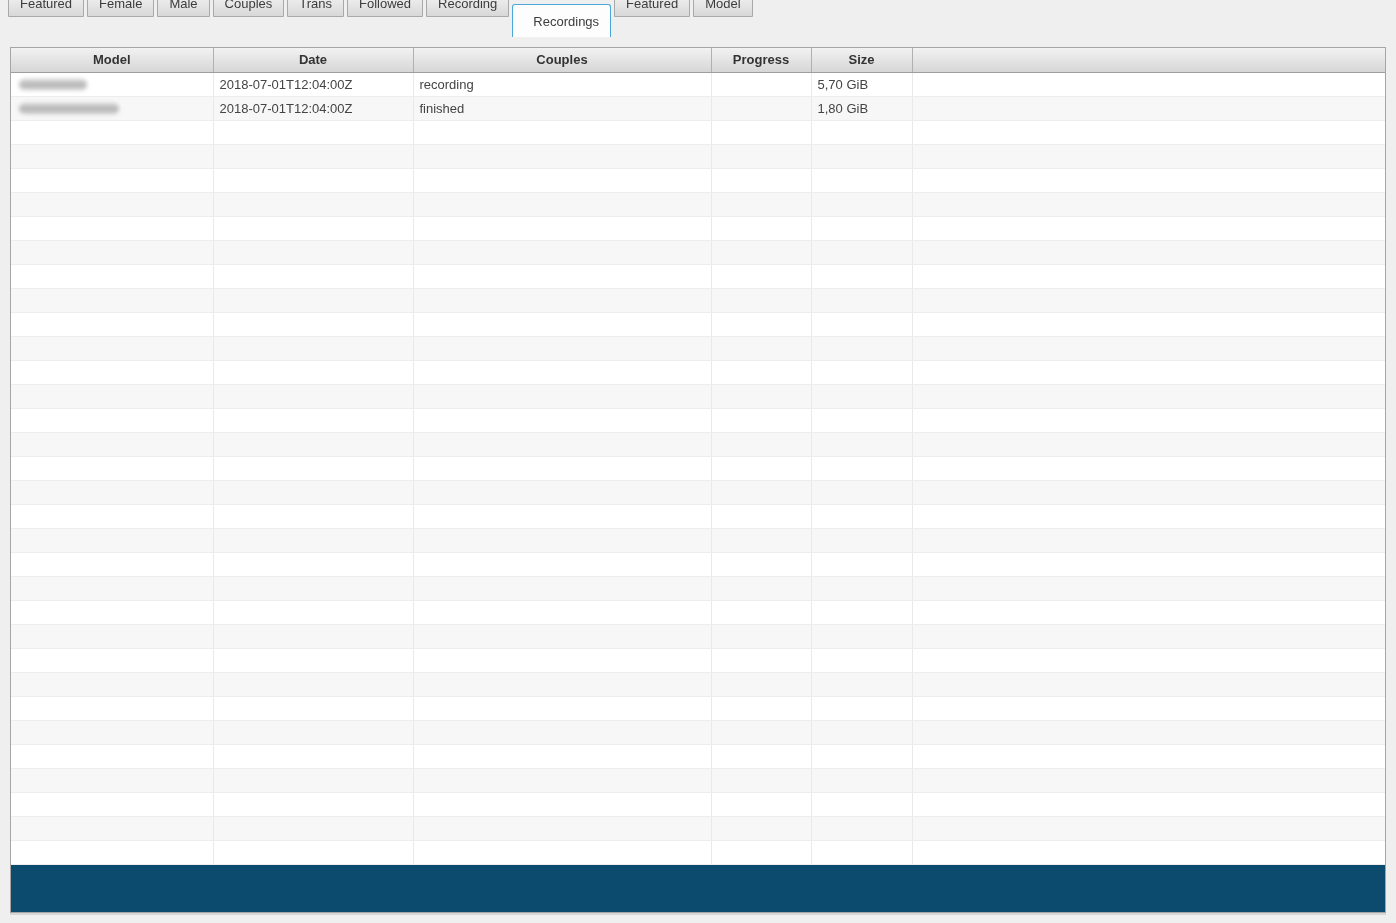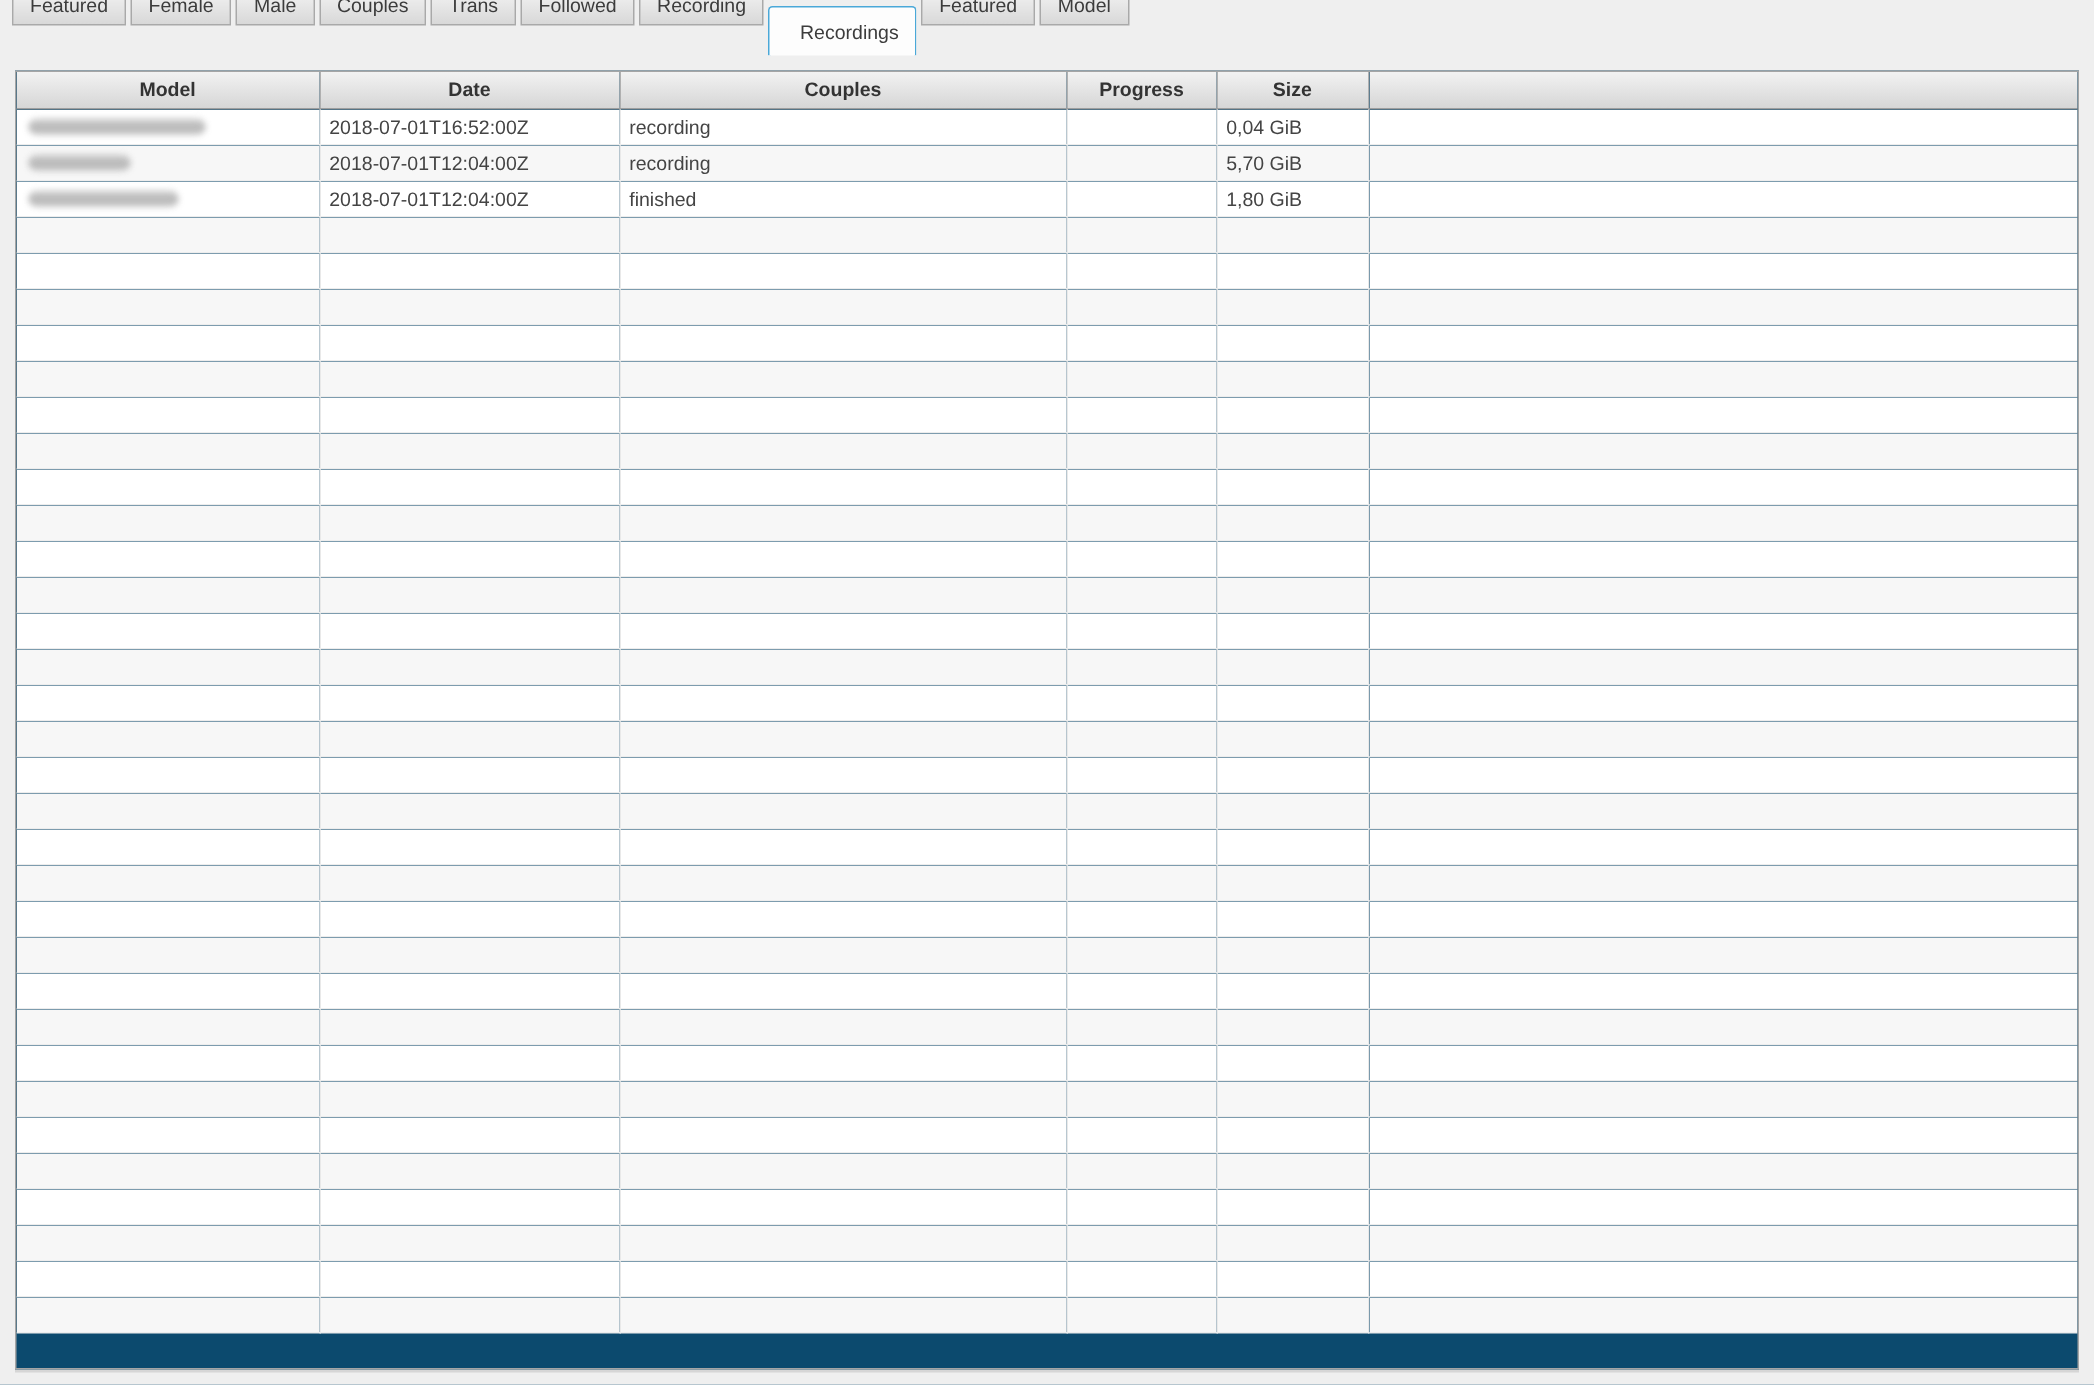--- a/index.html
+++ b/index.html
@@ -147,30 +147,20 @@
         <th>Date</th>
         <th>Couples</th>
         <th>Progress</th>
         <th>Size</th>
         <th></th>
       </tr>
     </thead>
     <tbody>
         <tr>
           <td>
-            <div class="redact" style="width: 118px;"></div>
-          </td>
-          <td>2018-07-01T16:52:00Z</td>
-          <td>recording</td>
-          <td></td>
-          <td>0,04 GiB</td>
-          <td></td>
-        </tr>
-        <tr>
-          <td>
             <div class="redact" style="width: 68px;"></div>
           </td>
           <td>2018-07-01T12:04:00Z</td>
           <td>recording</td>
           <td></td>
           <td>5,70 GiB</td>
           <td></td>
         </tr>
         <tr>
           <td>

